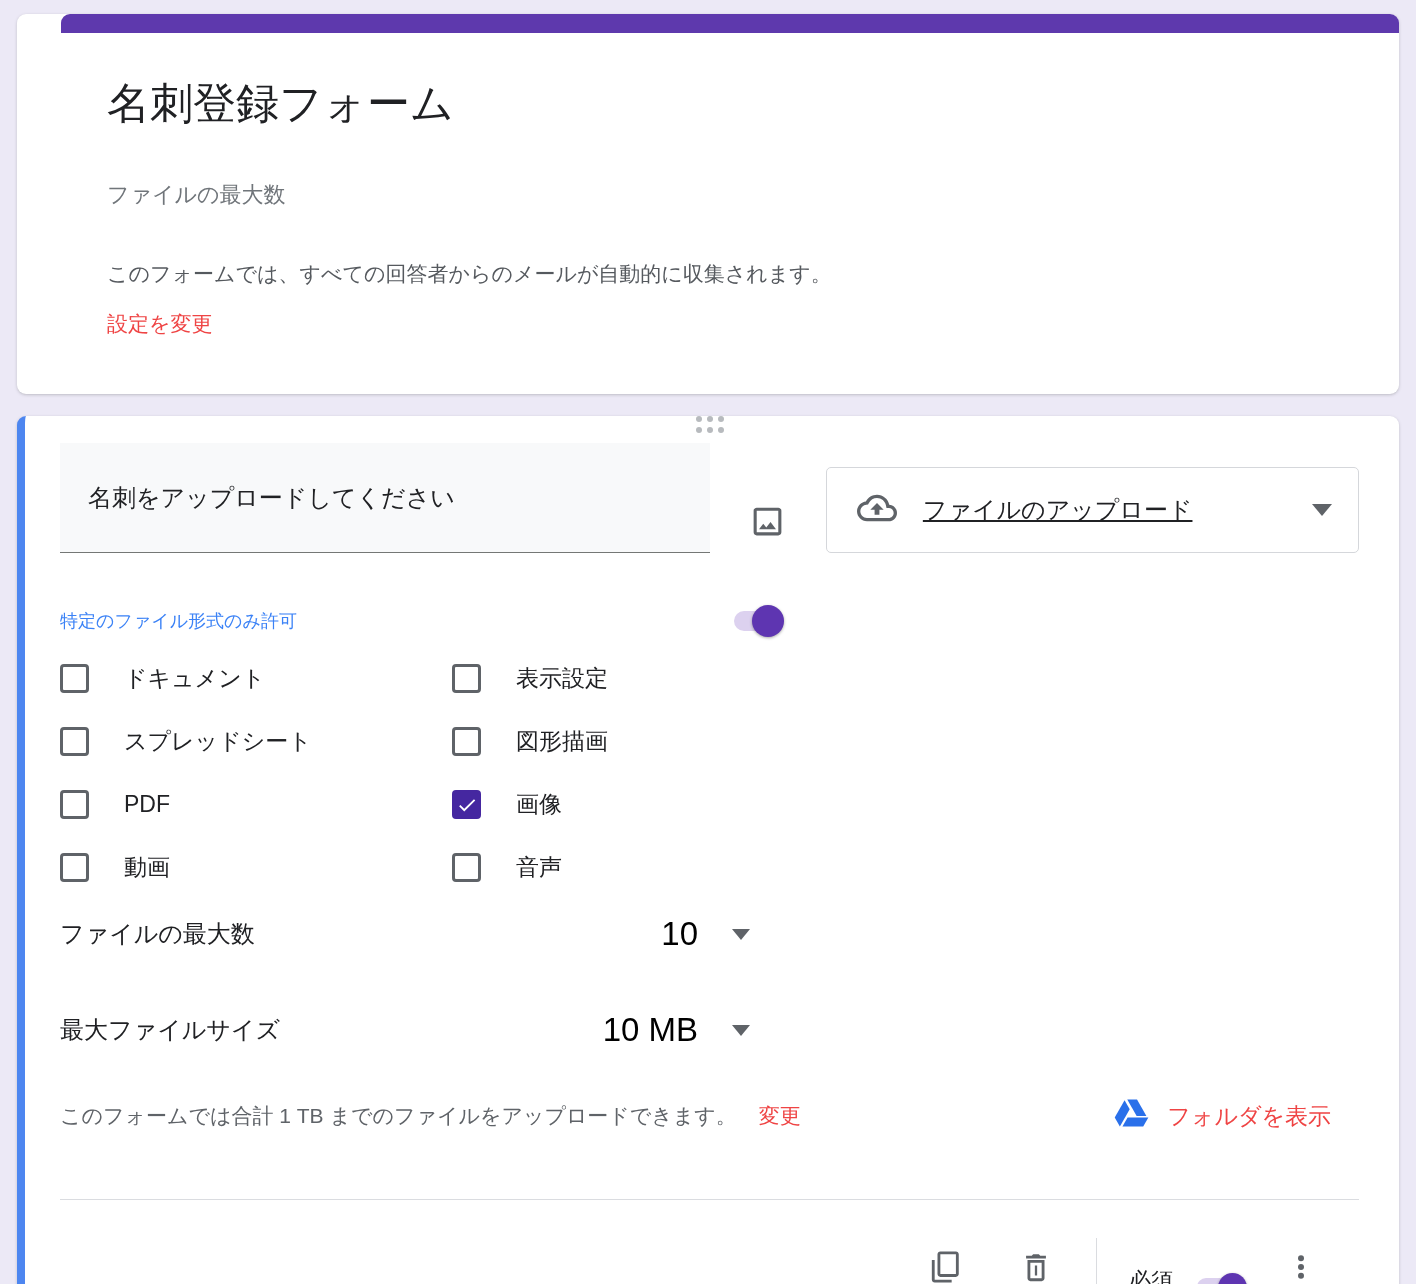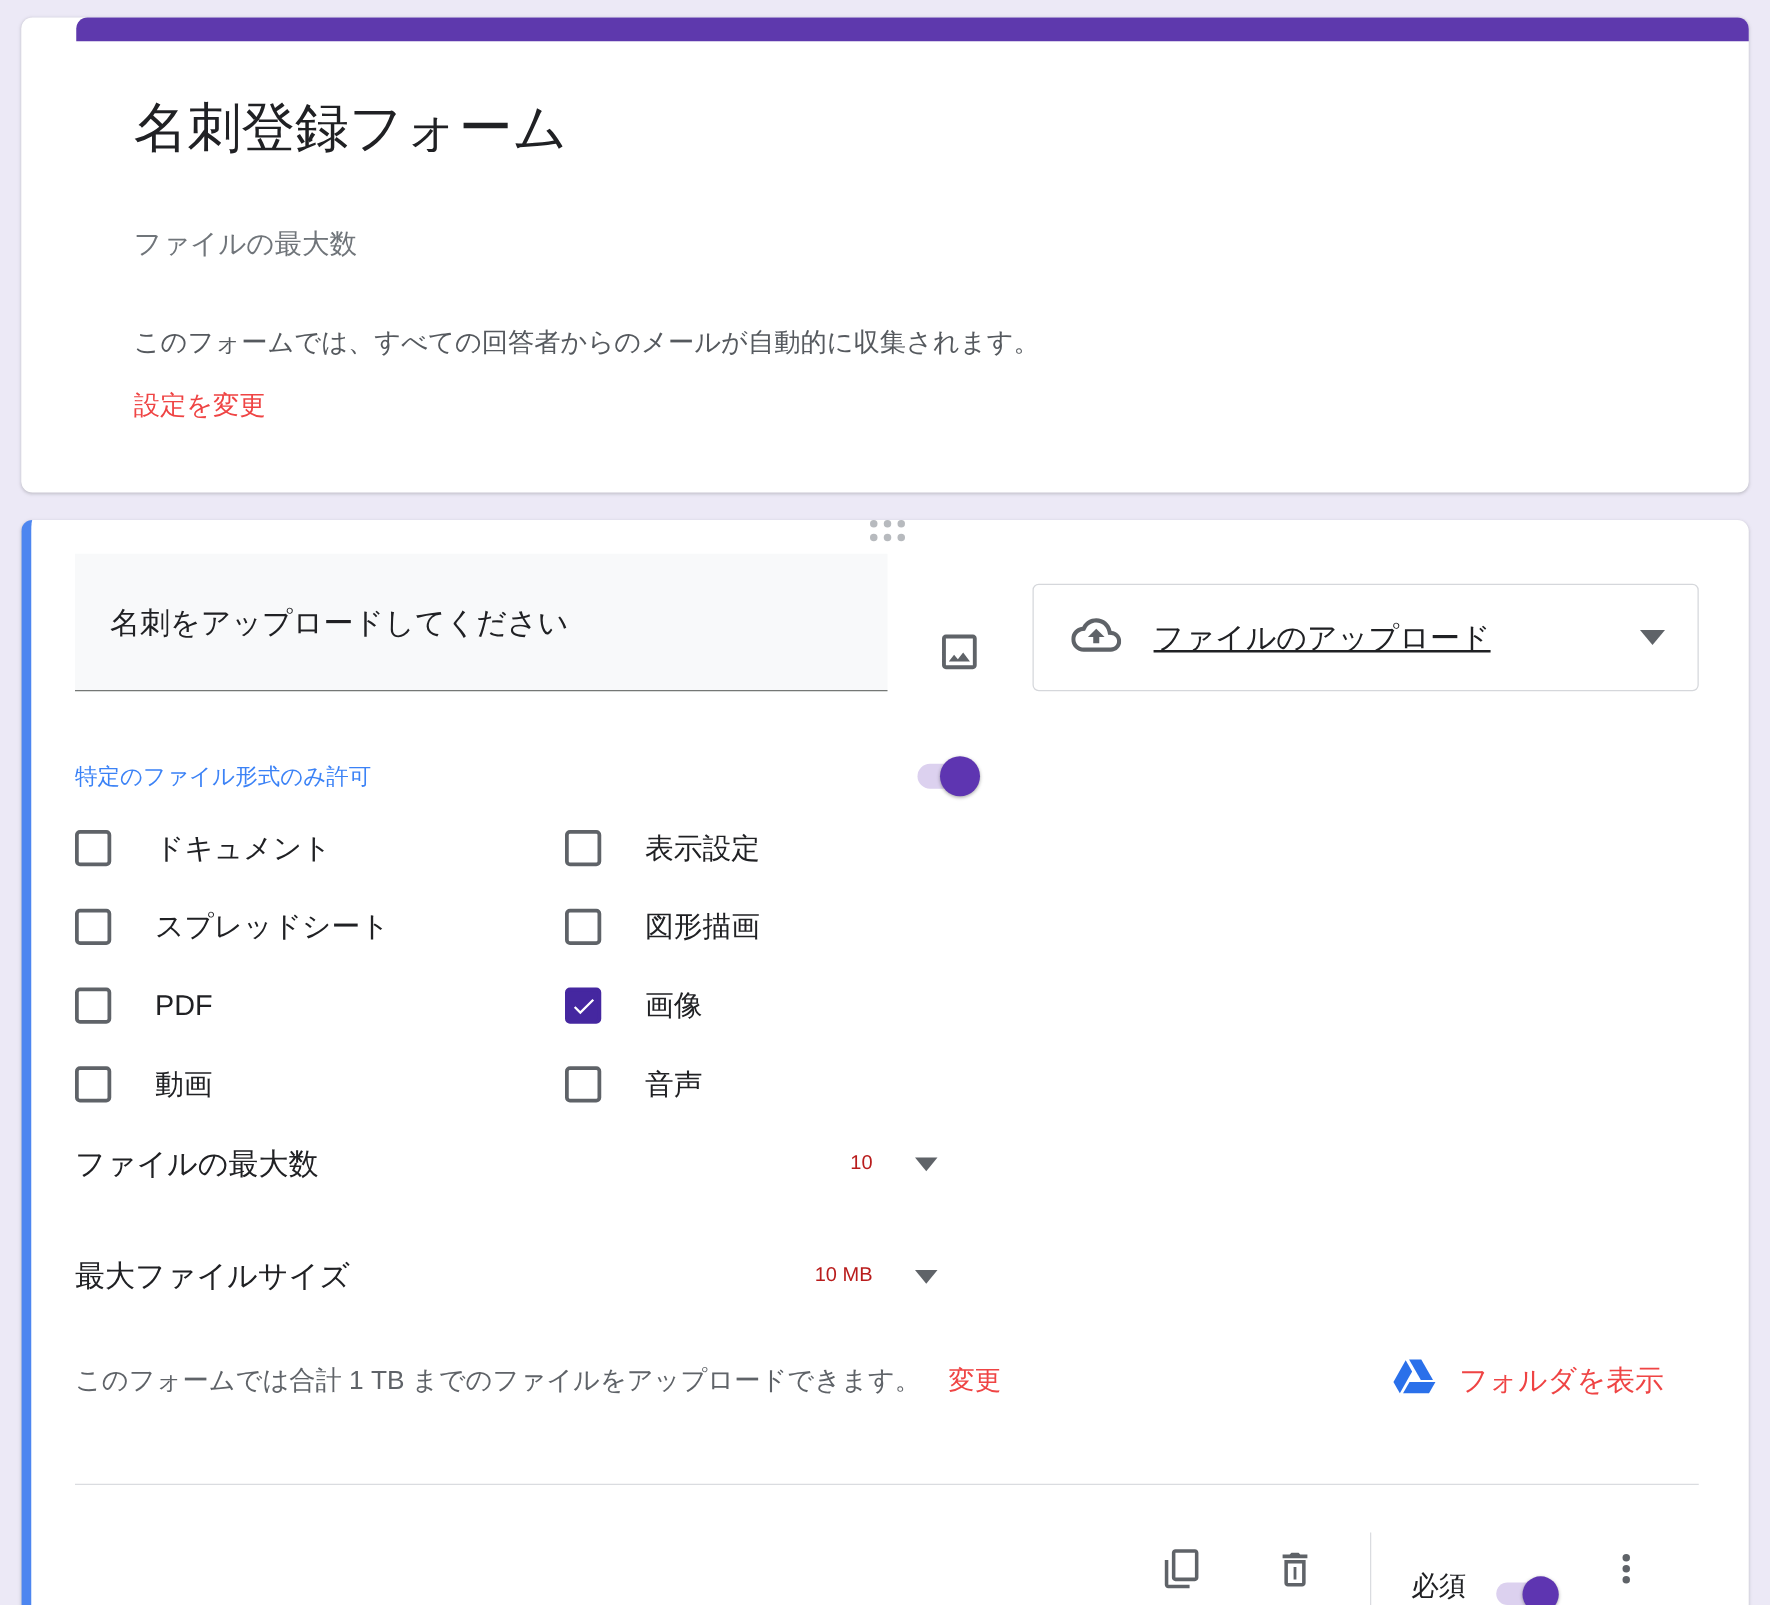--- a/index.html
+++ b/index.html
@@ -108,21 +108,21 @@
   .cb.checked { background:#4527a0; border-color:#4527a0; }
   .cb.checked svg { display:block; }
   .cb-item .lbl { font-size:23px; color:#202124; }
   
   .val-row {
     width:690px; display:flex; align-items:center;
   }
   .val-row.files { margin-top:32px; }
   .val-row.size  { margin-top:58px; }
   .val-row .lbl { font-size:24px; color:#202124; flex:1; }
-  .val-row .val { font-size:16px; color:#b91c1c; margin-right:34px; }
+  .val-row .val { font-size:33px; color:#000000; margin-right:34px; }
   .val-row .caret-btn { background:none; border:none; padding:0; cursor:pointer; display:flex; }
   
   .storage-row {
     margin-top:46px;
     display:flex; align-items:center;
     font-size:21px; color:#5f6368;
   }
   .storage-row .change { margin-left:22px; font-size:21px; }
   .folder-link {
     margin-left:auto; margin-right:28px;

